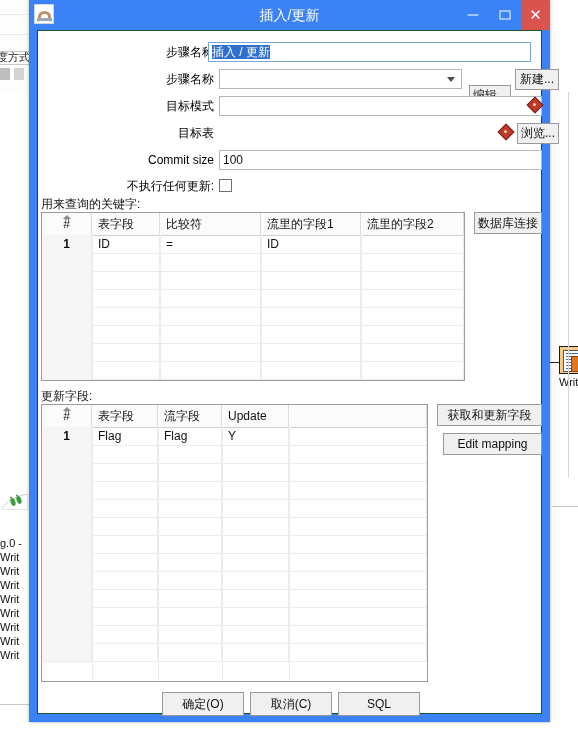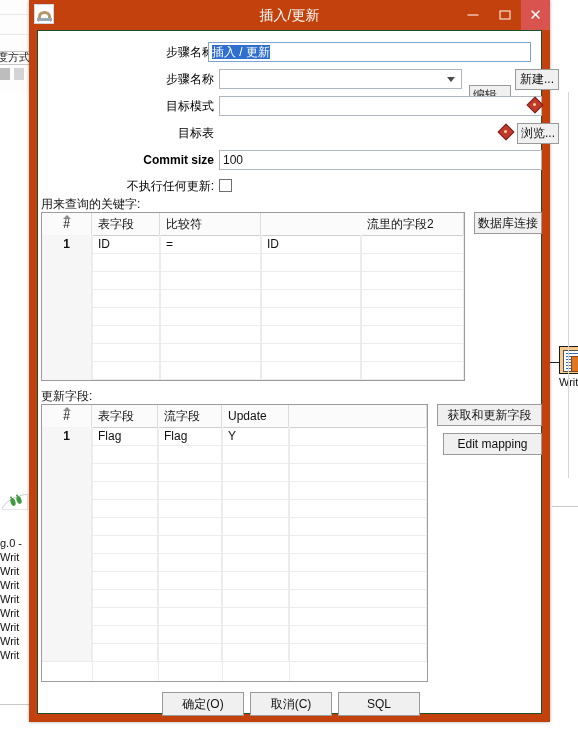--- a/index.html
+++ b/index.html
@@ -26,21 +26,21 @@
   }
   .step-icon .sheet{position:absolute;left:3px;top:3px;width:16px;height:20px;background:#fff;border:1px solid #555;}
   .step-icon .sheet i{display:block;height:1px;background:#3d6fb5;margin:2px 2px 0 2px;}
   .step-icon .orange{position:absolute;right:1px;bottom:1px;width:14px;height:14px;background:#e0761f;border:1px solid #8a4410;}
   .step-label{font-size:11px;color:#111;margin-top:2px;white-space:nowrap;}
   .step-wire{position:absolute;height:1px;background:#222;}
 
   
   #dlg{
     position:absolute;left:29px;top:0;width:521px;height:722px;
-    background:#c2410c;
+    background:#3b82f6;
     box-shadow:0 0 3px rgba(0,0,0,.35);
   }
   #titlebar{position:absolute;left:0;top:0;width:521px;height:30px;}
   #title-icon{
     position:absolute;left:5px;top:4px;width:20px;height:20px;
     background:#ffffff;border:1px solid #cfd8e2;box-sizing:border-box;overflow:hidden;
   }
   #title-icon .arc{
     position:absolute;left:3px;top:6px;width:13px;height:11px;
     border:3px solid #b89566;border-bottom-color:transparent;border-radius:50% 50% 0 0;
@@ -241,41 +241,42 @@
     <div class="frow" style="left:0;top:92px;width:505px;">
       <div class="flabel" style="right:329px;width:120px;">目标表</div>
       <div class="diamond" style="left:461px;top:2px;">
         <span class="d"></span>
           <span class="dot"></span>
       </div>
       <div class="btn" style="left:479px;top:0;width:42px;height:21px;">浏览...</div>
     </div>
 
     <div class="frow" style="left:0;top:119px;width:505px;">
-      <div class="flabel" style="right:329px;width:140px;font-weight:bold;">Commit size</div>
+      <div class="flabel" style="right:329px;width:140px;">Commit size</div>
       <div class="fin" style="left:181px;width:323px;">
         <span>100</span>
       </div>
     </div>
 
     <div class="frow" style="left:0;top:145px;width:505px;">
       <div class="flabel" style="right:329px;width:160px;">不执行任何更新:</div>
       <div class="chk" style="left:181px;top:3px;"></div>
     </div>
 
     <div class="sectlabel" style="left:3px;top:165px;">用来查询的关键字:</div>
 
     <div class="tablewrap" style="left:3px;top:181px;width:424px;height:169px;">
       <div class="thead">
         <div class="th idx" style="left:0;width:50px;">
           <span class="sortcaret"></span>
           <span>#</span>
         </div>
         <div class="th" style="left:50px;width:68px;">表字段</div>
         <div class="th" style="left:118px;width:101px;">比较符</div>
+        <div class="th" style="left:219px;width:100px;">流里的字段1</div>
         <div class="th" style="left:319px;width:103px;">流里的字段2</div>
       </div>
       <div class="colsep" style="left:50px;"></div>
       <div class="colsep" style="left:118px;"></div>
       <div class="colsep" style="left:219px;"></div>
       <div class="colsep" style="left:319px;"></div>
 
       <div class="trow" style="top:22px;">
         <div class="td idx" style="left:0;width:50px;">1</div>
         <div class="td" style="left:50px;width:68px;">ID</div>

